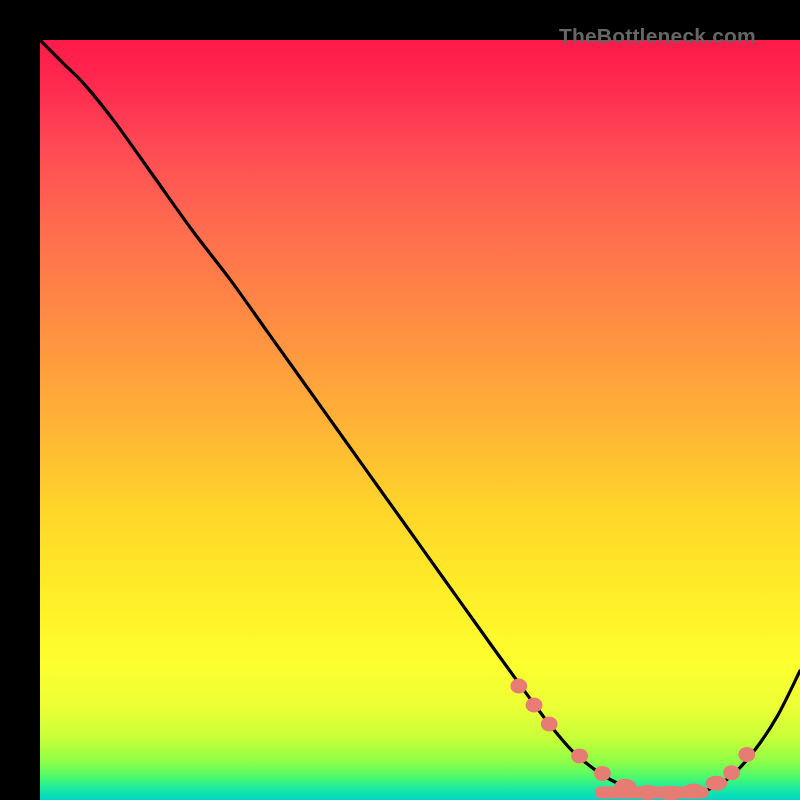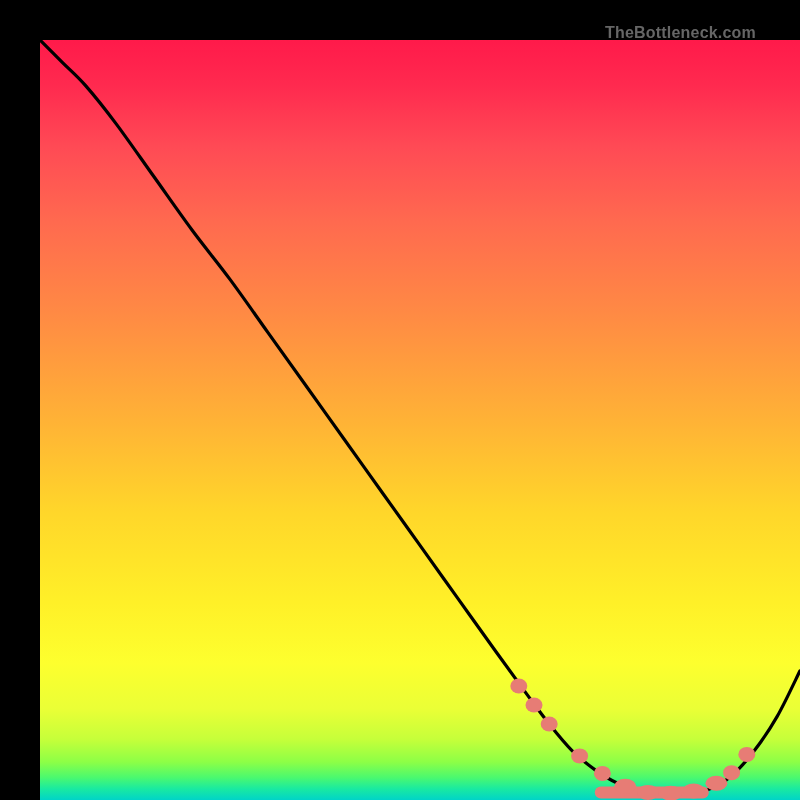--- a/index.html
+++ b/index.html
@@ -16,21 +16,21 @@
     left: 20px;
     top: 20px;
     width: 760px;
     height: 760px;
     background: #000;
   }
   .watermark {
     position: absolute;
     top: 4px;
     right: 24px;
-    font-size: 16px;
+    font-size: 21px;
     font-weight: 600;
     color: #666;
     letter-spacing: 0.2px;
     z-index: 30;
   }
   .plot-area {
     position: absolute;
     left: 20px;
     top: 20px;
     width: 760px;

